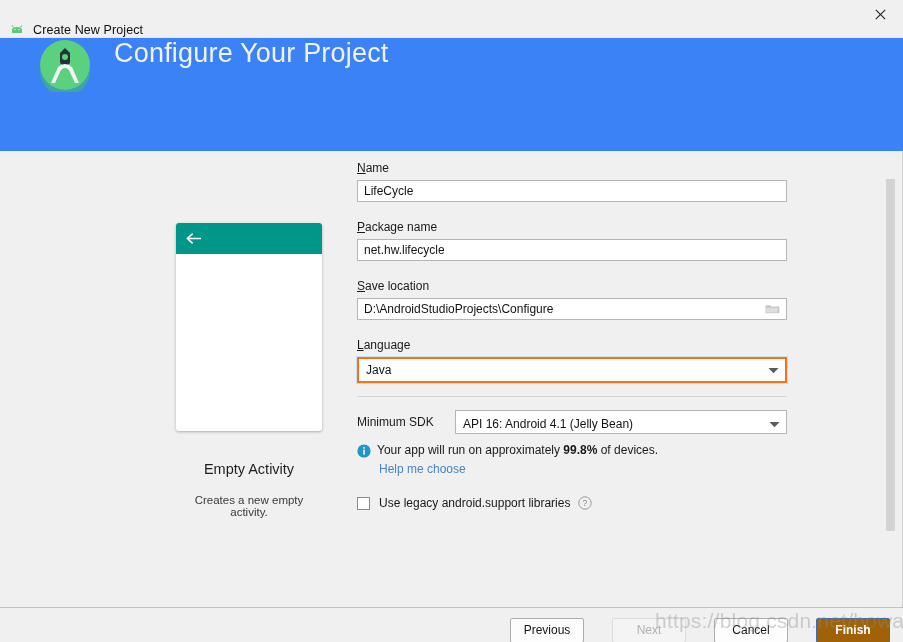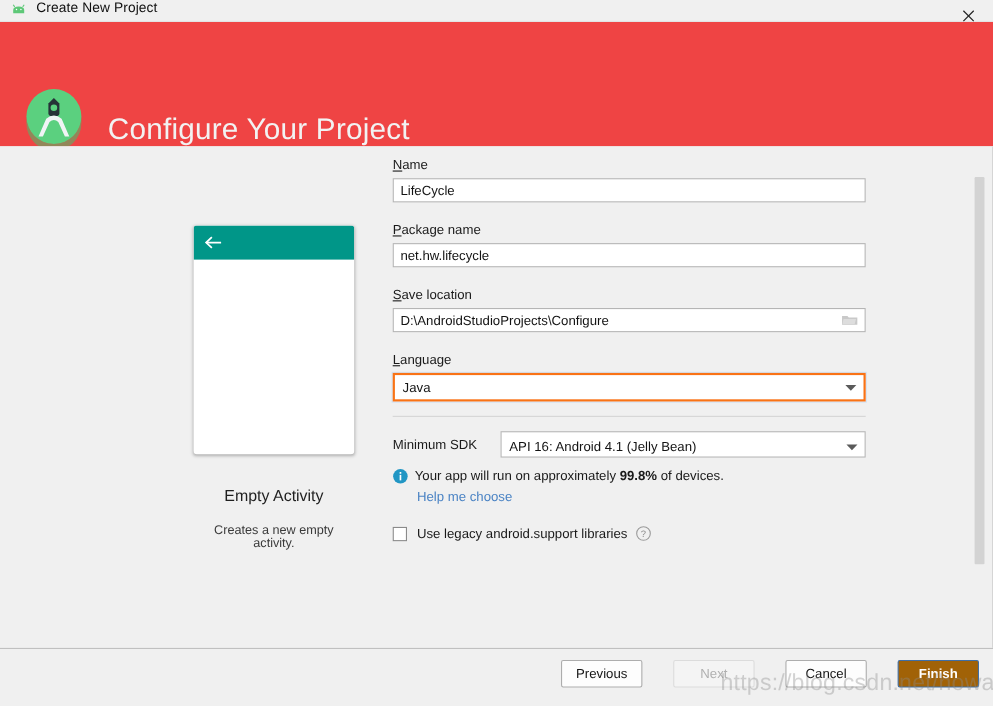--- a/index.html
+++ b/index.html
@@ -12,24 +12,24 @@
     font-family: "Liberation Sans", sans-serif;
     font-size: 12px;
     color: #1a1a1a;
     background: #f0f0f0;
     overflow: hidden;
     position: relative;
   }
 
   
   .titlebar {
-    height: 20px;
+    height: 38px;
     background: #f0f0f0;
     display: flex;
-    align-items: flex-start;
+    align-items: flex-end;
     position: relative;
     border-bottom: 1px solid #e3e3e3;
     box-sizing: border-box;
   }
   .titlebar-icon {
     width: 16px;
     height: 16px;
     margin-left: 9px;
     margin-right: 8px;
     flex: none;
@@ -51,25 +51,25 @@
     justify-content: center;
     font-size: 13px;
     color: #222;
     cursor: pointer;
   }
   .titlebar-close svg { display:block; }
 
   
   .header {
     height: 113px;
-    background: #ef4444;
-    display: flex;
-    align-items: flex-end;
-    box-sizing: border-box;
-    padding-left: 22px;
+    background: #3b82f6;
+    display: flex;
+    align-items: flex-start;
+    box-sizing: border-box;
+    padding-left: 38px;
   }
   .header-logo {
     width: 54px;
     height: 54px;
     flex: none;
     margin-right: 22px;
   }
   .header-title {
     font-size: 27px;
     color: #f2f2f2;

